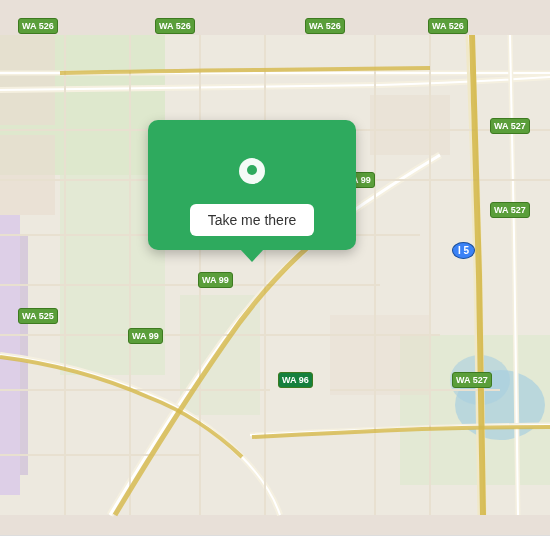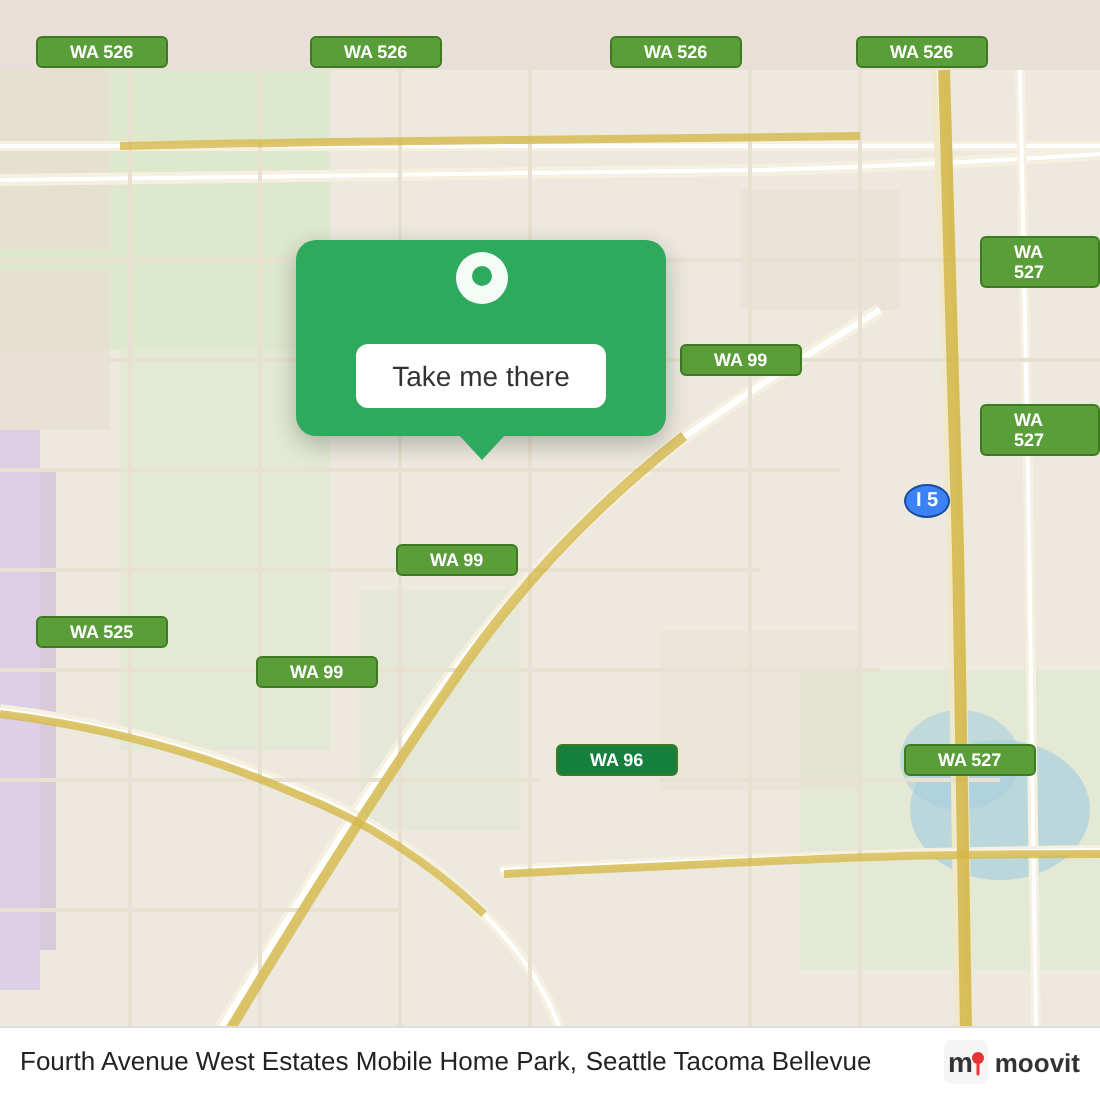--- a/index.html
+++ b/index.html
@@ -53,24 +53,24 @@
       font-size: 13px;
       font-weight: bold;
       color: #333;
     }
 
     
     .popup-card {
       position: absolute;
       top: 120px;
       left: 148px;
-      width: 185px;
+      width: 208px;
       background: #2eaa5e;
       border-radius: 10px;
-      padding: 4px 14px 14px 14px;
+      padding: 36px 14px 14px 14px;
       z-index: 20;
       display: flex;
       flex-direction: column;
       align-items: center;
       box-shadow: 0 4px 12px rgba(0,0,0,0.25);
     }
 
     .popup-card::after {
       content: '';
       position: absolute;
@@ -102,21 +102,21 @@
       white-space: nowrap;
     }
 
     
     .highway-label {
       position: absolute;
       background: #4a90d9;
       color: white;
       font-size: 9px;
       font-weight: bold;
-      padding: 2px 16px;
+      padding: 2px 3px;
       border-radius: 3px;
       border: 1.5px solid #2970b5;
       z-index: 5;
     }
 
     
     .map-svg {
       position: absolute;
       inset: 0;
       width: 100%;
@@ -240,33 +240,15 @@
 
     <svg class="pin-icon" viewBox="0 0 38 38" xmlns="http://www.w3.org/2000/svg">
       <circle cx="19" cy="15" r="13" fill="white" opacity="0.95"></circle>
       <path d="M19 2 C12.4 2 7 7.4 7 14 C7 21.5 19 34 19 34 C19 34 31 21.5 31 14 C31 7.4 25.6 2 19 2 Z" fill="white" opacity="0.0"></path>
       <circle cx="19" cy="14" r="5" fill="#2eaa5e"></circle>
     </svg>
     <button class="take-me-btn">Take me there</button>
   </div>
 
   <div class="bottom-bar">
-    <div class="location-row">
-      <div>
-        <span style="font-size:13px; font-weight:500; color:#222;">Fourth Avenue West Estates Mobile Home Park,</span>
-        <span style="font-size:13px; font-weight:500; color:#222;">Seattle Tacoma Bellevue</span>
-      </div>
-      <div class="moovit-logo">
-
-        <svg width="22" height="22" viewBox="0 0 22 22">
-          <rect width="22" height="22" rx="4" fill="#f5f5f5"></rect>
-
-          <text x="2" y="16" font-size="14" font-weight="bold" fill="#333" font-family="Arial">m</text>
-
-          <circle cx="17" cy="9" r="3" fill="#e63333"></circle>
-          <path d="M17 12 L17 17" stroke="#e63333" stroke-width="1.5" stroke-linecap="round"></path>
-        </svg>
-        <span class="moovit-text">moovit</span>
-      </div>
-    </div>
   </div>
 
 </div>
 
 </body></html>

